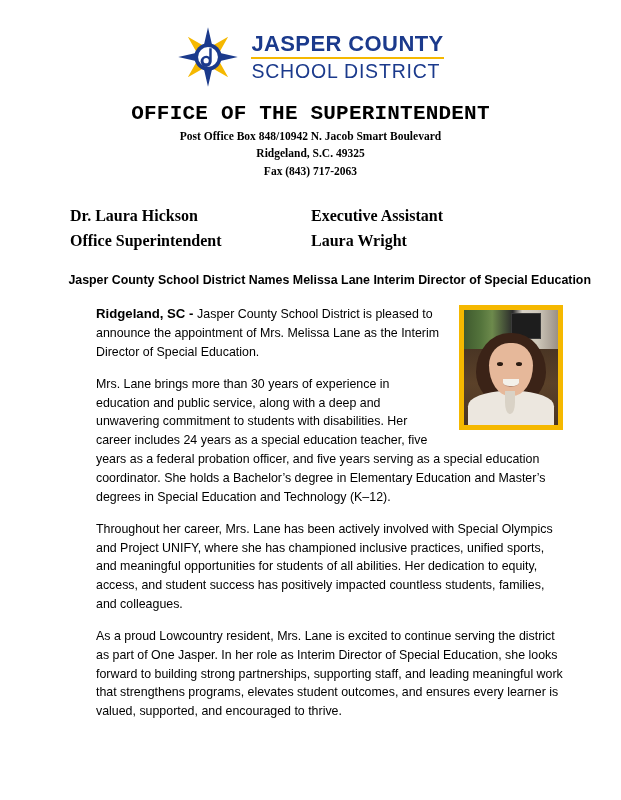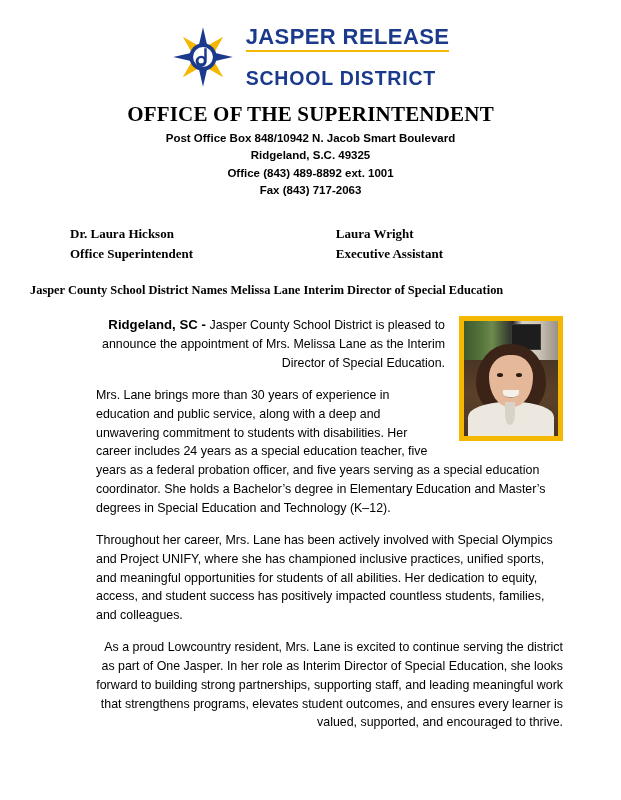--- a/index.html
+++ b/index.html
@@ -49,71 +49,71 @@
     font-weight: bold;
     font-size: 22px;
     letter-spacing: 0.4px;
     color: #1b3a8c;
     padding-bottom: 2px;
     border-bottom: 2px solid #f5b800;
     display: block;
   }
   .logo-line2 {
     font-family: "Liberation Sans", sans-serif;
-    font-weight: bold;
+    font-weight: normal;
     font-size: 19.5px;
     letter-spacing: 0.8px;
     color: #1b3a8c;
     display: block;
-    padding-top: 17px;
+    padding-top: 3px;
   }
 
   .office-title {
-    font-family: Liberation Serif, serif;
+    font-family: Liberation Mono, monospace;
     font-weight: bold;
     font-size: 21px;
     letter-spacing: 0.2px;
     margin-top: 14px;
   }
   .addr-block {
-    font-family: Liberation Sans, sans-serif;
+    font-family: Liberation Serif, serif;
     font-weight: bold;
     font-size: 11.5px;
     line-height: 1.52;
     margin-top: 3px;
   }
 
   
   .contacts {
     margin-top: 24px;
     padding: 0 68px 0 70px;
     display: flex;
     justify-content: space-between;
     font-family: "Liberation Serif", serif;
     font-weight: bold;
-    font-size: 13px;
+    font-size: 16px;
     line-height: 1.55;
   }
   .contact-col { white-space: nowrap; }
   .contacts-right { margin-right: 110px; }
 
   
   .release {
     margin-top: 25px;
     padding-left: 70px;
     font-family: "Liberation Sans", sans-serif;
     font-weight: bold;
     font-size: 12.5px;
     line-height: 1.55;
   }
 
   .headline {
     margin-top: 19px;
-    text-align: left;
-    font-family: Liberation Serif, serif;
+    text-align: right;
+    font-family: Liberation Sans, sans-serif;
     font-weight: bold;
     font-size: 12.4px;
     padding: 0 30px;
   }
 
   
   .body-wrap {
     margin-top: 17px;
     padding: 0 58px 0 96px;
     font-family: "Liberation Sans", sans-serif;
@@ -190,24 +190,24 @@
   }
   .photo .collar {
     position: absolute;
     left: 44%; bottom: 10%;
     width: 10%; height: 20%;
     background: #d9d2c6;
     border-radius: 0 0 50% 50%;
   }
 
   .body-wrap p { margin: 0 0 13px 0; }
-  .body-wrap p:last-child { margin-bottom: 0; text-align: right; }
+  .body-wrap p:last-child { margin-bottom: 0; }
   .dateline { font-weight: bold; font-size: 13.2px; }
 
-  .p-narrow { padding-right: 101px; text-align: right; }
+  .p-narrow { padding-right: 101px; }
 </style>
 </head>
 <body>
 
 <div class="page">
 
   <div class="letterhead">
 
     <div class="logo-row">
       <div class="logo-mark">
@@ -216,43 +216,42 @@
           <path d="M50 4 L60 40 L96 50 L60 60 L50 96 L40 60 L4 50 L40 40 Z" fill="#f5b800" transform="rotate(45 50 50)"></path>
 
           <path d="M50 2 L59 41 L98 50 L59 59 L50 98 L41 59 L2 50 L41 41 Z" fill="#1b3a8c"></path>
           <circle cx="50" cy="50" r="22" fill="#1b3a8c"></circle>
           <circle cx="50" cy="50" r="16" fill="#ffffff"></circle>
           <path d="M56 36 L56 57 a9 9 0 1 1 -9 -9 a9 9 0 0 1 5 1.5 L52 36 Z" fill="#1b3a8c"></path>
           <circle cx="47" cy="56" r="4.2" fill="#ffffff"></circle>
         </svg>
       </div>
       <div class="logo-words">
-        <span class="logo-line1">JASPER RELEASE</span>
+        <span class="logo-line1">JASPER COUNTY</span>
         <span class="logo-line2">SCHOOL DISTRICT</span>
       </div>
     </div>
 
     <div class="office-title">OFFICE OF THE SUPERINTENDENT</div>
 
     <div class="addr-block">
       <div>Post Office Box 848/10942 N. Jacob Smart Boulevard</div>
       <div>Ridgeland, S.C. 49325</div>
-      <div>Office (843) 489-8892 ext. 1001</div>
       <div>Fax (843) 717-2063</div>
     </div>
   </div>
 
   <div class="contacts">
     <div class="contact-col">
       <div>Dr. Laura Hickson</div>
       <div>Office Superintendent</div>
     </div>
     <div class="contact-col contacts-right">
+      <div>Executive Assistant</div>
       <div>Laura Wright</div>
-      <div>Executive Assistant</div>
     </div>
   </div>
 
 
   <div class="headline">Jasper County School District Names Melissa Lane Interim Director of Special Education</div>
 
   <div class="body-wrap">
 
     <div class="photo">
       <div class="shelf"></div>

